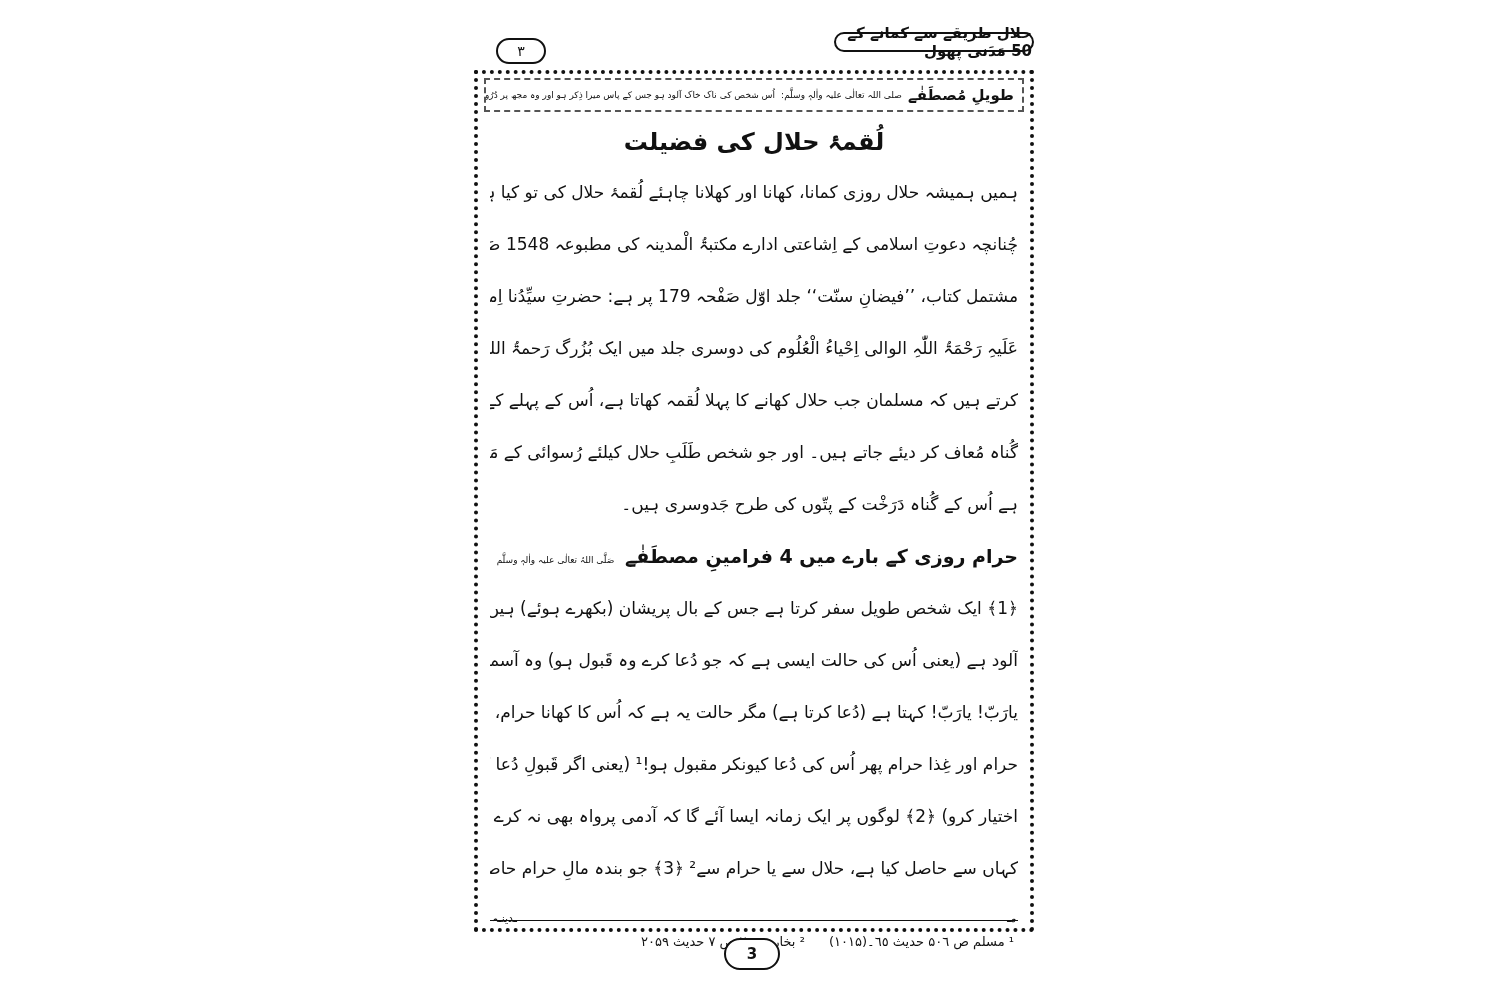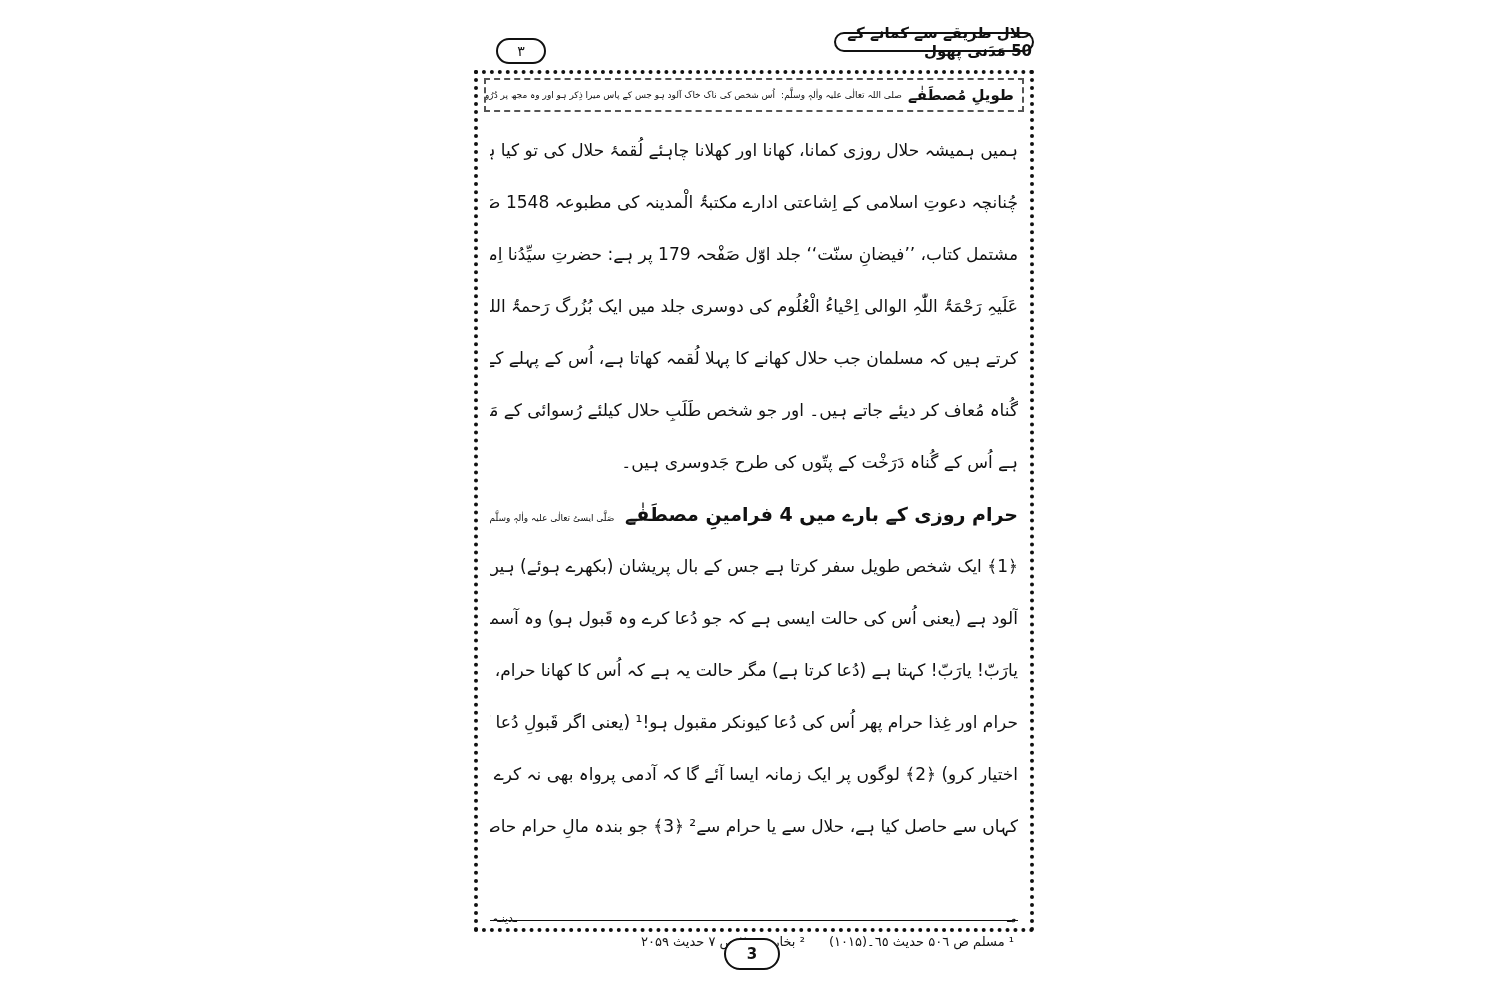--- a/index.html
+++ b/index.html
@@ -168,35 +168,36 @@
   <div class="frame">
 
     <div class="farman-box">
       <span class="farman-label">طویلِ مُصطَفٰے</span>
       <span>صلی اللہ تعالٰی علیہ واٰلہٖ وسلَّم:</span>
       <span>اُس شخص کی ناک خاک آلود ہو جس کے پاس میرا ذِکر ہو اور وہ مجھ پر دُرُودِ پاک نہ پڑھے۔</span>
 
     </div>
 
     <div class="content">
+      <div class="heading-main">لُقمۂ حلال کی فضیلت</div>
 
       <div class="para-line">ہمیں ہمیشہ حلال روزی کمانا، کھانا اور کھلانا چاہئے لُقمۂ حلال کی تو کیا ہی بات ہے</div>
       <div class="para-line">چُنانچہ دعوتِ اسلامی کے اِشاعتی ادارے مکتبۃُ الْمدینہ کی مطبوعہ 1548 صَفْحات پر</div>
       <div class="para-line">مشتمل کتاب، ’’فیضانِ سنّت‘‘ جلد اوّل صَفْحہ 179 پر ہے: حضرتِ سیِّدُنا اِمام محمد غزالی</div>
       <div class="para-line">عَلَیہِ رَحْمَۃُ اللّٰہِ الوالی اِحْیاءُ الْعُلُوم کی دوسری جلد میں ایک بُزُرگ رَحمۃُ اللہِ تعالٰی علیہ کا قول نَقْل</div>
       <div class="para-line">کرتے ہیں کہ مسلمان جب حلال کھانے کا پہلا لُقمہ کھاتا ہے، اُس کے پہلے کے</div>
       <div class="para-line">گُناہ مُعاف کر دیئے جاتے ہیں۔ اور جو شخص طَلَبِ حلال کیلئے رُسوائی کے مَقام پر جاتا</div>
       <div class="para-line last">
         <span>ہے اُس کے گُناہ دَرَخْت کے پتّوں کی طرح جَدوسری ہیں۔</span>
         <span class="citation">(اِحیاءُ العُلوم ج 8 ص ۱۱۶)</span>
       </div>
 
       <div class="heading-sub">
         <span>حرام روزی کے بارے میں 4 فرامینِ مصطَفٰے</span>
-        <span class="honorific">صَلَّی ایسیُ تعالٰی علیہ واٰلہٖ وسلَّم</span>
+        <span class="honorific">صَلَّی اللہُ تعالٰی علیہ واٰلہٖ وسلَّم</span>
       </div>
 
       <div class="para-line">﴿1﴾ ایک شخص طویل سفر کرتا ہے جس کے بال پریشان (بکھرے ہوئے) ہیں اور بدن گرد</div>
       <div class="para-line">آلود ہے (یعنی اُس کی حالت ایسی ہے کہ جو دُعا کرے وہ قَبول ہو) وہ آسمان کی طرف ہاتھ اُٹھا کر</div>
       <div class="para-line">یارَبّ! یارَبّ! کہتا ہے (دُعا کرتا ہے) مگر حالت یہ ہے کہ اُس کا کھانا حرام، پینا حرام، لباس</div>
       <div class="para-line">حرام اور غِذا حرام پھر اُس کی دُعا کیونکر مقبول ہو!¹ (یعنی اگر قَبولِ دُعا کی خواہش ہو تو کسبِ حلال</div>
       <div class="para-line">اختیار کرو) ﴿2﴾ لوگوں پر ایک زمانہ ایسا آئے گا کہ آدمی پرواہ بھی نہ کرے گا کہ اس چیز کو</div>
       <div class="para-line last">کہاں سے حاصل کیا ہے، حلال سے یا حرام سے² ﴿3﴾ جو بندہ مالِ حرام حاصل کرتا ہے،</div>
     </div>
 

